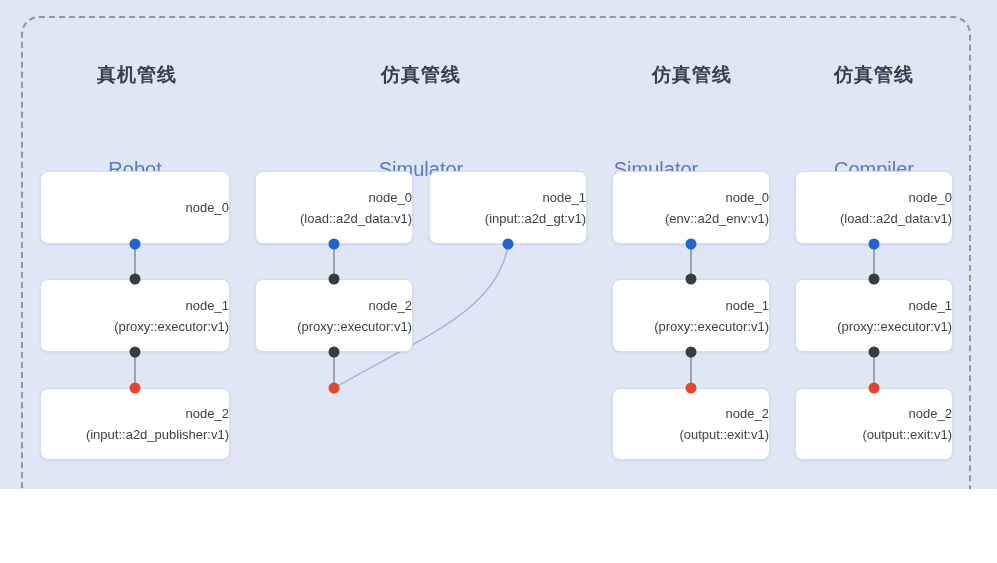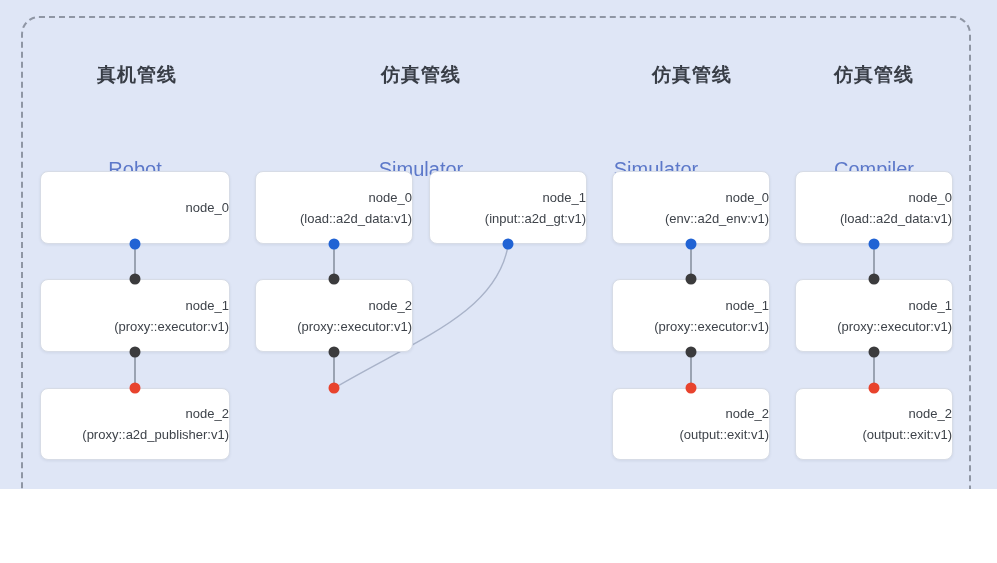--- a/index.html
+++ b/index.html
@@ -61,21 +61,21 @@
 
   <div class="node" style="left:40px;top:171px;width:190px;height:73px;">
     <div class="nname">node_0</div>
   </div>
   <div class="node" style="left:40px;top:279px;width:190px;height:73px;">
     <div class="nname">node_1</div>
     <div class="ntype">(proxy::executor:v1)</div>
   </div>
   <div class="node" style="left:40px;top:388px;width:190px;height:72px;">
     <div class="nname">node_2</div>
-    <div class="ntype">(proxy::a2d_publisher:v1)</div>
+    <div class="ntype">(input::a2d_publisher:v1)</div>
   </div>
 
   <div class="node" style="left:255px;top:171px;width:158px;height:73px;">
     <div class="nname">node_0</div>
     <div class="ntype">(load::a2d_data:v1)</div>
   </div>
   <div class="node" style="left:429px;top:171px;width:158px;height:73px;">
     <div class="nname">node_1</div>
     <div class="ntype">(input::a2d_gt:v1)</div>
   </div>

